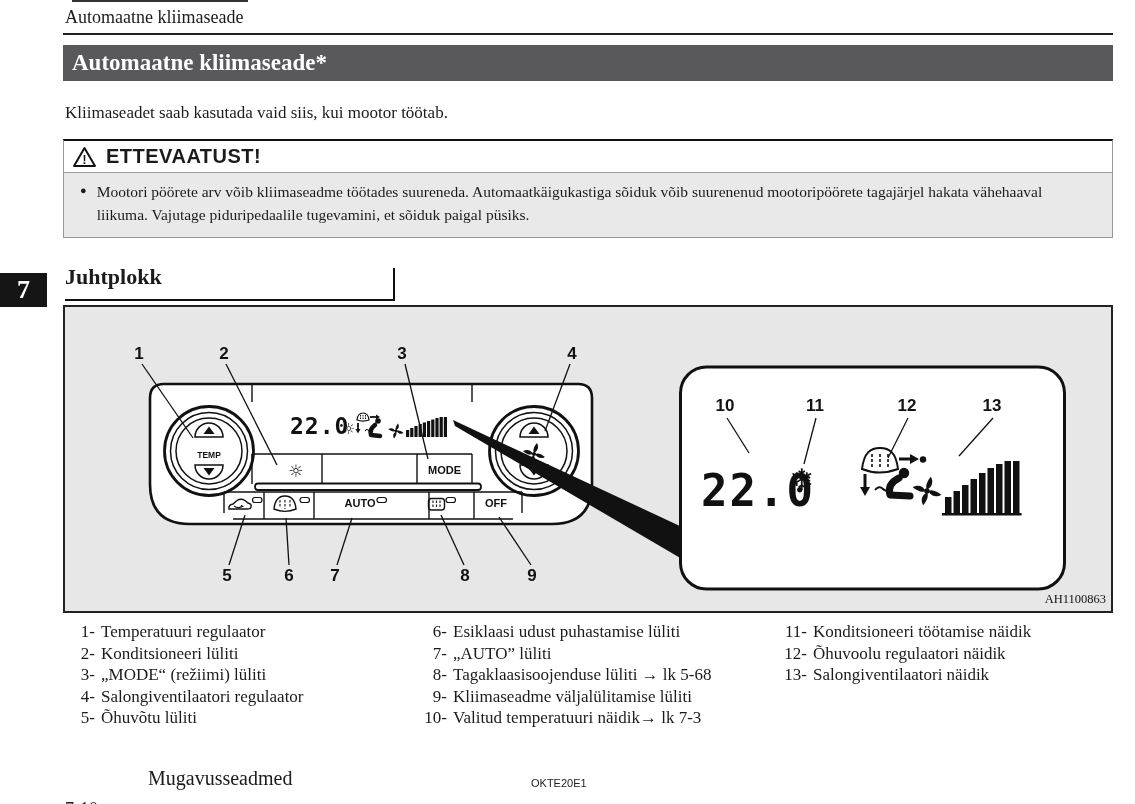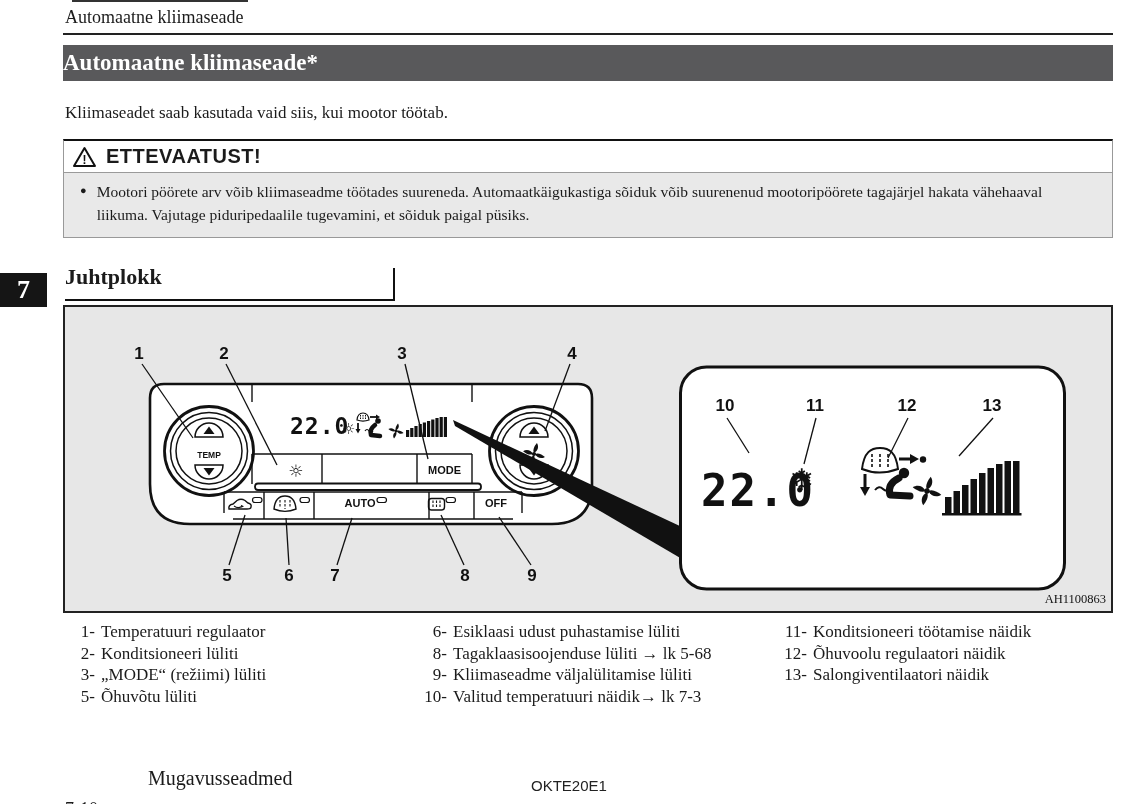--- a/index.html
+++ b/index.html
@@ -8,21 +8,21 @@
     font-family:"Liberation Serif", serif;color:#1b1b1b;overflow:hidden;
   }
   .abs{position:absolute;}
   
   .top-frag{left:72px;top:0;width:176px;height:2px;background:#333;}
   
   .breadcrumb{left:65px;top:7px;font-size:18px;}
   .head-rule{left:63px;top:33px;width:1050px;height:2px;background:#222;}
   
   .title-bar{left:63px;top:45px;width:1050px;height:36px;background:#59595b;}
-  .title-bar span{display:block;line-height:36px;font-size:23px;font-weight:bold;color:#fff;}
+  .title-bar span{display:block;padding-left:9px;line-height:36px;font-size:23px;font-weight:bold;color:#fff;}
   .intro{left:65px;top:103px;font-size:17px;}
   
   .warn-box{left:63px;top:139px;width:1048px;border-top:2px solid #111;border-left:1px solid #999;border-right:1px solid #999;border-bottom:1px solid #999;background:#fff;}
   .warn-head{display:flex;align-items:center;gap:9px;padding:4px 8px;background:#fff;}
   .warn-head .wt{font-family:"Liberation Sans",sans-serif;font-weight:bold;font-size:20px;letter-spacing:.5px;}
   .warn-body{background:#e9e9e9;border-top:1px solid #9a9a9a;padding:7px 18px 10px 16px;}
   .warn-item{display:flex;gap:10px;font-size:15.5px;line-height:1.5;}
   .warn-item .blt{font-size:11px;line-height:1.9;}
   
   .chapter-tab{left:0;top:273px;width:47px;height:34px;background:#151515;color:#fff;
@@ -38,21 +38,21 @@
   
   .legend{left:65px;top:621px;width:1060px;display:flex;font-size:17px;}
   .legend .col{line-height:21.5px;}
   .legend .c1{width:352px;}
   .legend .c2{width:360px;}
   .legend .c3{flex:1;}
   .legend .num{display:inline-block;width:30px;text-align:right;margin-right:6px;}
   
   .pg-num{left:65px;top:799px;font-size:18px;}
   .pg-sec{left:148px;top:767px;font-size:20px;}
-  .doc-code{left:531px;top:777px;font-size:15px;font-family:"Liberation Sans",sans-serif;color:#222;}
+  .doc-code{left:531px;top:777px;font-size:11px;font-family:"Liberation Sans",sans-serif;color:#222;}
   .lcd{font-family:"DejaVu Sans Mono",monospace;font-weight:bold;}
   text{fill:#111;}
 </style>
 </head>
 <body>
 
 <div class="abs top-frag"></div>
 <div class="abs breadcrumb">Automaatne kliimaseade</div>
 <div class="abs head-rule"></div>
 
@@ -276,24 +276,26 @@
 
     <text x="1041" y="296" text-anchor="end" font-size="12.5" font-family="Liberation Serif, serif">AH1100863</text>
   </svg>
 </div>
 
 <div class="abs legend">
   <div class="col c1">
     <div><span class="num">1-</span><span>Temperatuuri regulaator</span></div>
     <div><span class="num">2-</span><span>Konditsioneeri lüliti</span></div>
     <div><span class="num">3-</span><span>„MODE“ (režiimi) lüliti</span></div>
+    <div><span class="num">4-</span><span>Salongiventilaatori regulaator</span></div>
     <div><span class="num">5-</span><span>Õhuvõtu lüliti</span></div>
   </div>
   <div class="col c2">
     <div><span class="num">6-</span><span>Esiklaasi udust puhastamise lüliti</span></div>
+    <div><span class="num">7-</span><span>„AUTO” lüliti</span></div>
     <div><span class="num">8-</span><span>Tagaklaasisoojenduse lüliti → lk 5-68</span></div>
     <div><span class="num">9-</span><span>Kliimaseadme väljalülitamise lüliti</span></div>
     <div><span class="num">10-</span><span>Valitud temperatuuri näidik→ lk 7-3</span></div>
   </div>
   <div class="col c3">
     <div><span class="num">11-</span><span>Konditsioneeri töötamise näidik</span></div>
     <div><span class="num">12-</span><span>Õhuvoolu regulaatori näidik</span></div>
     <div><span class="num">13-</span><span>Salongiventilaatori näidik</span></div>
   </div>
 </div>

